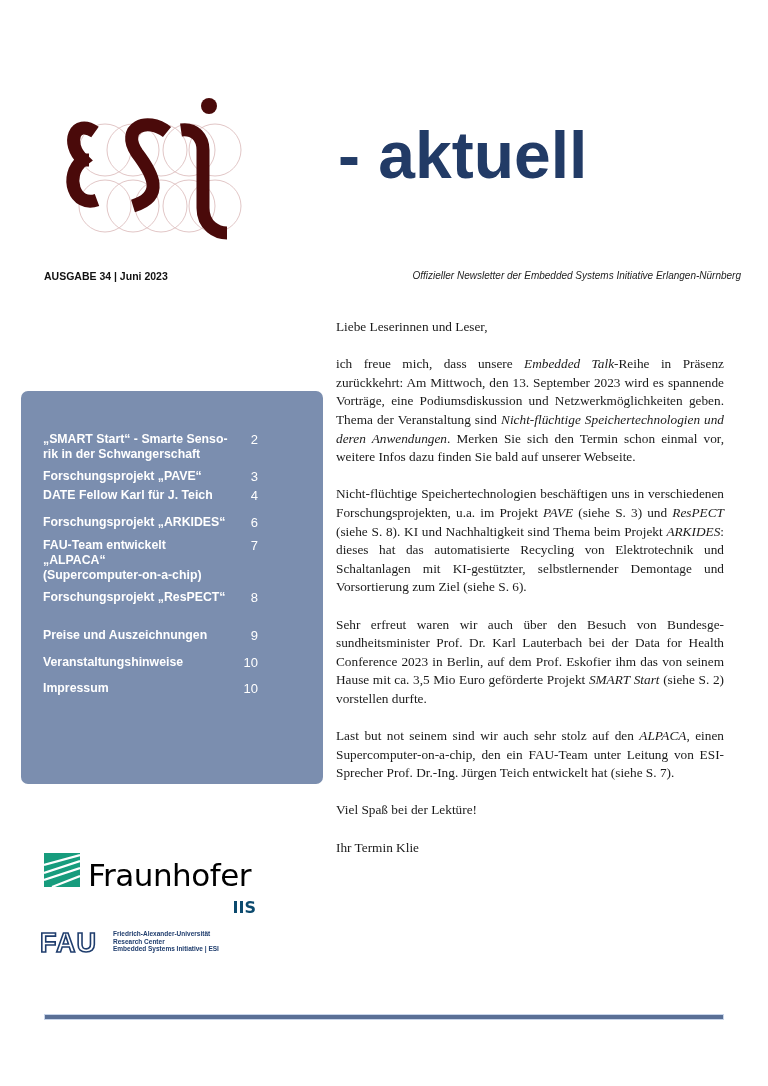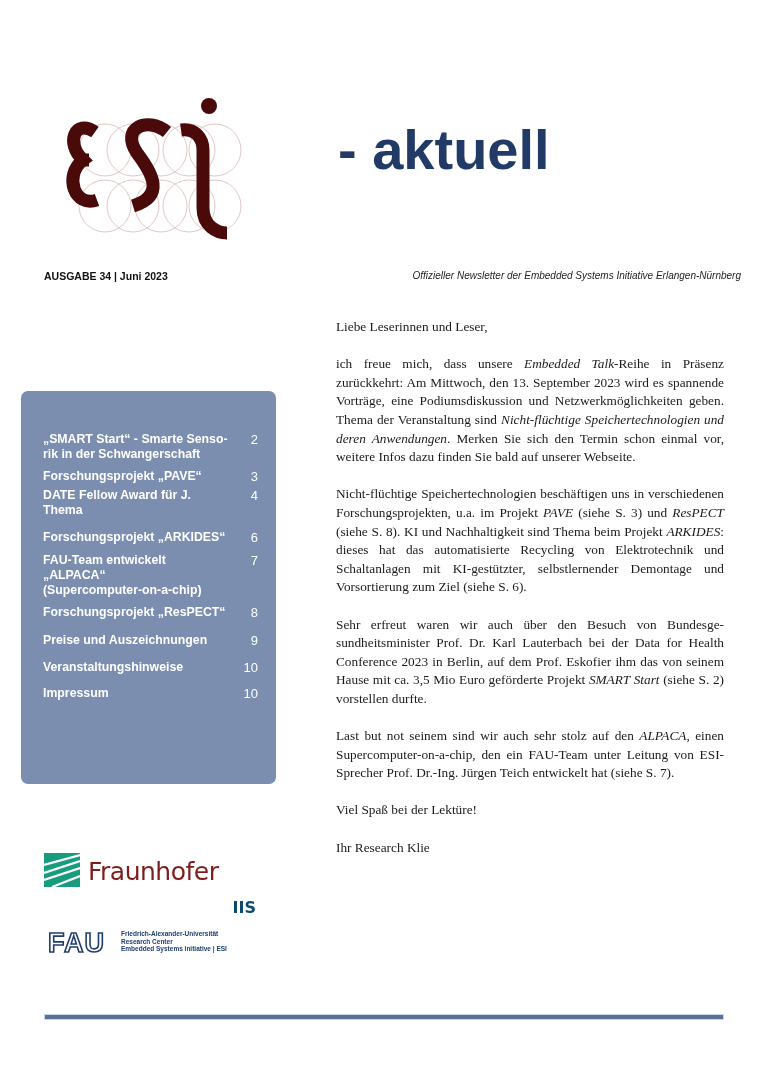--- a/index.html
+++ b/index.html
@@ -1,35 +1,35 @@
 <!DOCTYPE html>
 <html><head>
 <meta charset="utf-8">
 <style>
   html, body { margin:0; padding:0; background:#ffffff; }
   body { width:768px; height:1086px; position:relative; overflow:hidden; font-family:"Liberation Sans", sans-serif; color:#1a1a1a; }
   .abs { position:absolute; }
   
   #esi-logo { left:55px; top:88px; width:200px; height:160px; }
-  #title { left:338px; top:122px; font-family:"Liberation Sans", sans-serif; font-weight:bold; font-size:56px; line-height:1; color:#223b66; letter-spacing:0px; white-space:nowrap; }
+  #title { left:338px; top:122px; font-family:"Liberation Sans", sans-serif; font-weight:bold; font-size:66px; line-height:1; color:#223b66; letter-spacing:0px; white-space:nowrap; }
   #issue { left:44px; top:270px; font-size:10.5px; font-weight:bold; color:#111; }
   #tagline { right:27px; top:270px; font-size:10px; font-style:italic; color:#222; }
   
-  #toc { left:21px; top:391px; width:255px; height:393px; background:#7b8eaf; border-radius:7px; }
+  #toc { left:21px; top:391px; width:302px; height:393px; background:#7b8eaf; border-radius:7px; }
   #toc .list { position:absolute; left:22px; top:41px; width:215px; }
   .toc-row { display:flex; justify-content:space-between; color:#ffffff; font-weight:bold; font-size:12.3px; line-height:15px; }
   .toc-row .lbl { width:185px; }
   .toc-row .pg { font-weight:normal; font-size:13px; text-align:right; width:30px; }
   
   #letter { left:336px; top:318px; width:388px; font-size:13.3px; line-height:18.6px; color:#1a1a1a; text-align:justify;font-family:Liberation Serif, serif; }
   #letter p { margin:0 0 18.6px 0; hyphens:manual; }
   #letter i { font-style:italic; }
   
   #fraunhofer { left:44px; top:853px; width:220px; height:60px; }
-  #fau { left:48px; top:928px; width:200px; height:30px; }
+  #fau { left:40px; top:928px; width:200px; height:30px; }
   #bottom-rule { left:44px; top:1014px; width:680px; height:6px; background:#5a7096; border:1px solid #c8d5ea; box-sizing:border-box; }
 </style>
 </head>
 <body>
 
 <div id="esi-logo" class="abs">
   <svg width="200" height="160" viewBox="0 0 200 160">
     <g fill="none" stroke="#d9b8b8" stroke-width="0.8">
       <circle cx="50" cy="62" r="26"></circle>
         <circle cx="78" cy="62" r="26"></circle>
@@ -60,32 +60,32 @@
   <div class="list">
     <div class="toc-row" style="margin-bottom:7px">
       <span class="lbl"><span>„SMART Start“ - Smarte Senso-</span><br><span>rik in der Schwangerschaft</span></span>
       <span class="pg">2</span>
     </div>
     <div class="toc-row" style="margin-bottom:4px">
       <span class="lbl">Forschungsprojekt „PAVE“</span>
       <span class="pg">3</span>
     </div>
     <div class="toc-row" style="margin-bottom:12px">
-      <span class="lbl">DATE Fellow Award für J. Thema</span>
+      <span class="lbl">DATE Fellow Karl für J. Teich</span>
       <span class="pg">4</span>
     </div>
     <div class="toc-row" style="margin-bottom:8px">
       <span class="lbl">Forschungsprojekt „ARKIDES“</span>
       <span class="pg">6</span>
     </div>
     <div class="toc-row" style="margin-bottom:7px">
       <span class="lbl"><span>FAU-Team entwickelt „ALPACA“</span><br><span>(Supercomputer-on-a-chip)</span></span>
       <span class="pg">7</span>
     </div>
-    <div class="toc-row" style="margin-bottom:13px">
+    <div class="toc-row" style="margin-bottom:23px">
       <span class="lbl">Forschungsprojekt „ResPECT“</span>
       <span class="pg">8</span>
     </div>
     <div class="toc-row" style="margin-bottom:12px">
       <span class="lbl">Preise und Auszeichnungen</span>
       <span class="pg">9</span>
     </div>
     <div class="toc-row" style="margin-bottom:11px">
       <span class="lbl">Veranstaltungshinweise</span>
       <span class="pg">10</span>
@@ -97,29 +97,29 @@
   </div>
 </div>
 
 <div id="letter" class="abs">
   <p>Liebe Leserinnen und Leser,</p>
   <p><span>ich freue mich, dass unsere </span><i>Embedded Talk</i><span>-Reihe in Prä­senz zurückkehrt: Am Mittwoch, den 13. September 2023 wird es spannende Vorträge, eine Podiumsdiskussion und Netzwerkmöglichkeiten geben. Thema der Veranstaltung sind </span><i>Nicht-flüchtige Speichertechnologien und deren Anwendun­gen</i><span>. Merken Sie sich den Termin schon einmal vor, weitere Infos dazu finden Sie bald auf unserer Webseite.</span></p>
   <p><span>Nicht-flüchtige Speichertechnologien beschäftigen uns in ver­schiedenen Forschungsprojekten, u.a. im Projekt </span><i>PAVE</i><span> (siehe S. 3) und </span><i>ResPECT</i><span> (siehe S. 8). KI und Nachhaltigkeit sind Thema beim Projekt </span><i>ARKIDES</i><span>: dieses hat das automatisier­te Recycling von Elektrotechnik und Schaltanlagen mit KI-ge­stützter, selbstlernender Demontage und Vorsortierung zum Ziel (siehe S. 6).</span></p>
   <p><span>Sehr erfreut waren wir auch über den Besuch von Bundesge­sundheitsminister Prof. Dr. Karl Lauterbach bei der Data for Health Conference 2023 in Berlin, auf dem Prof. Eskofier ihm das von seinem Hause mit ca. 3,5 Mio Euro geförderte Projekt </span><i>SMART Start</i><span> (siehe S. 2) vorstellen durfte.</span></p>
   <p><span>Last but not seinem sind wir auch sehr stolz auf den </span><i>ALPACA</i><span>, einen Supercomputer-on-a-chip, den ein FAU-Team unter Lei­tung von ESI-Sprecher Prof. Dr.-Ing. Jürgen Teich entwickelt hat (siehe S. 7).</span></p>
   <p>Viel Spaß bei der Lektüre!</p>
-  <p>Ihr Research Klie</p>
+  <p>Ihr Termin Klie</p>
 </div>
 
 <div id="fraunhofer" class="abs">
   <svg width="36" height="34" viewBox="0 0 36 34" style="position:absolute;left:0;top:0">
     <rect x="0" y="0" width="36" height="34" fill="#179c7d"></rect>
     <path d="M0 12 L36 2 M0 20 L36 8 M0 27 L36 15 M8 34 L36 23" stroke="#ffffff" stroke-width="2.2" fill="none"></path>
   </svg>
-  <span style="position:absolute;left:44px;top:4px;font-size:25px;color:#7f1d1d;font-family:'DejaVu Sans',sans-serif;letter-spacing:-0.5px">Fraunhofer</span>
+  <span style="position:absolute;left:44px;top:4px;font-size:31px;color:#000000;font-family:'DejaVu Sans',sans-serif;letter-spacing:-0.5px">Fraunhofer</span>
   <span style="position:absolute;right:8px;top:45px;font-size:16px;font-weight:bold;color:#0c4a6e;font-family:'DejaVu Sans',sans-serif">IIS</span>
 </div>
 
 <div id="fau" class="abs">
   <span style="position:absolute;left:0;top:0;font-size:27px;font-weight:bold;color:#ffffff;-webkit-text-stroke:1.6px #1f3d6d;letter-spacing:1px;font-family:'Liberation Sans',sans-serif">FAU</span>
   <div style="position:absolute;left:73px;top:2px;font-size:6.5px;line-height:7.5px;font-weight:bold;color:#1f3d6d">
     <div>Friedrich-Alexander-Universität</div>
     <div>Research Center</div>
     <div>Embedded Systems Initiative | ESI</div>
   </div>

